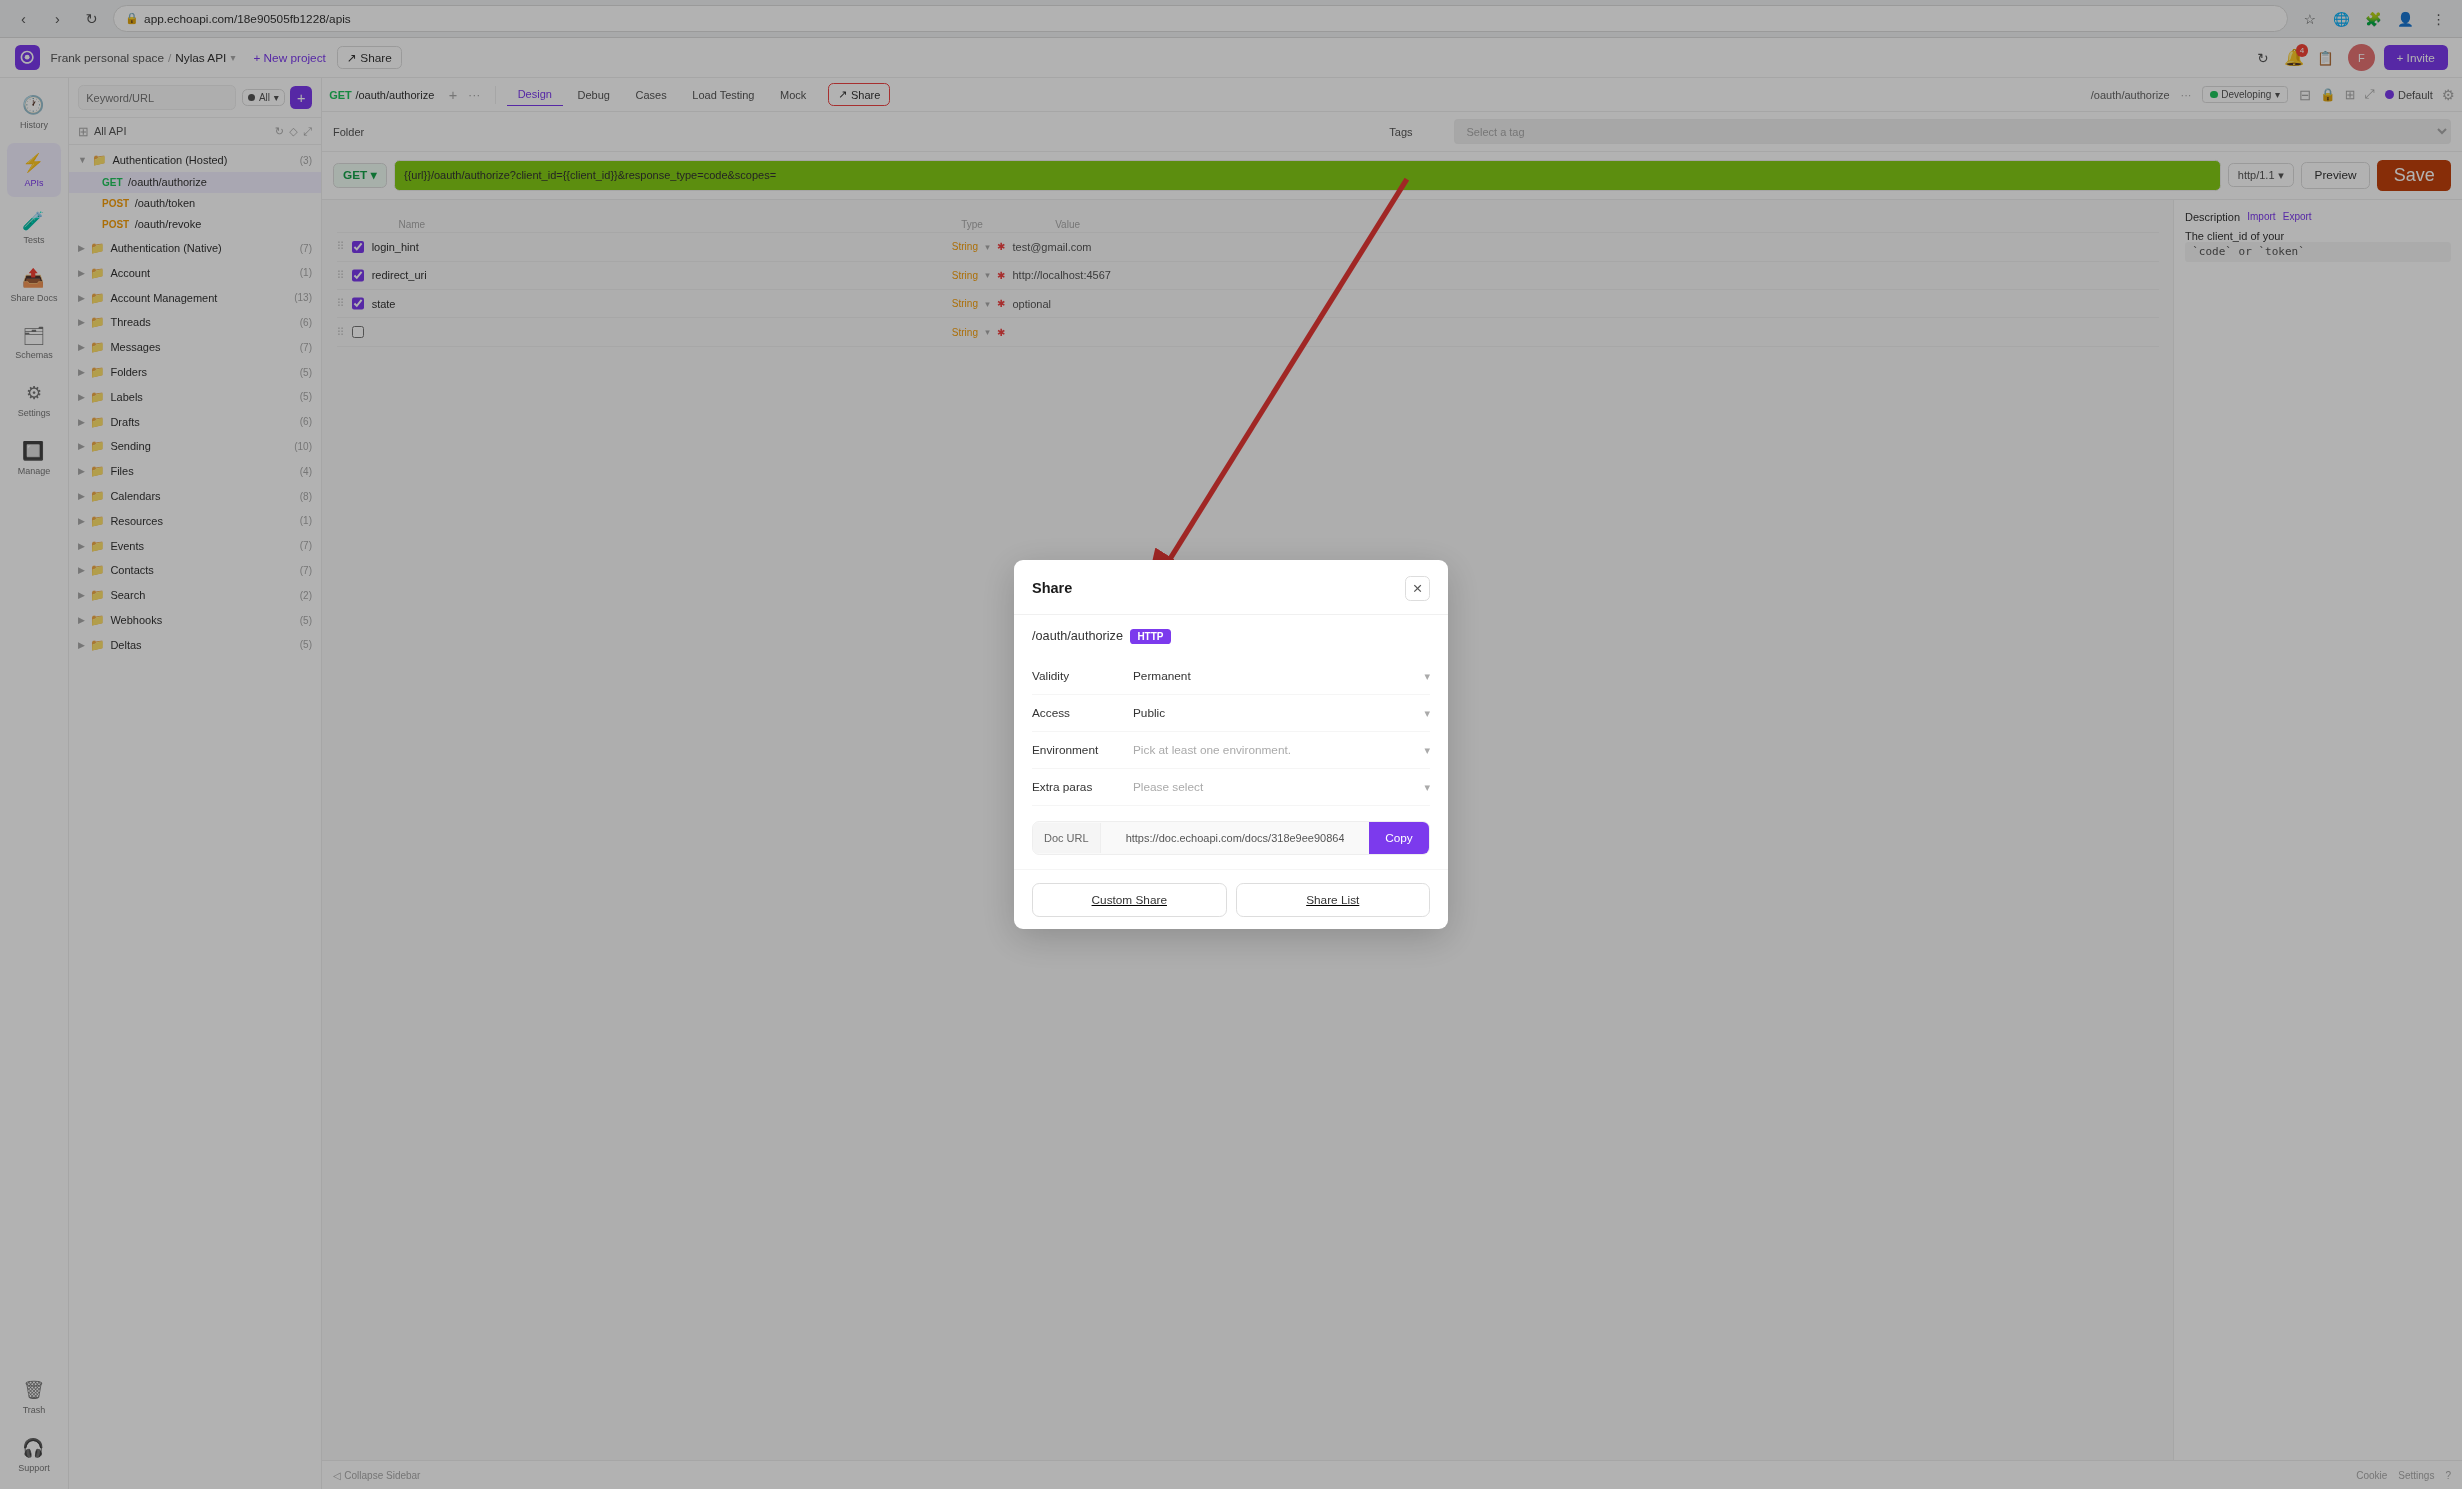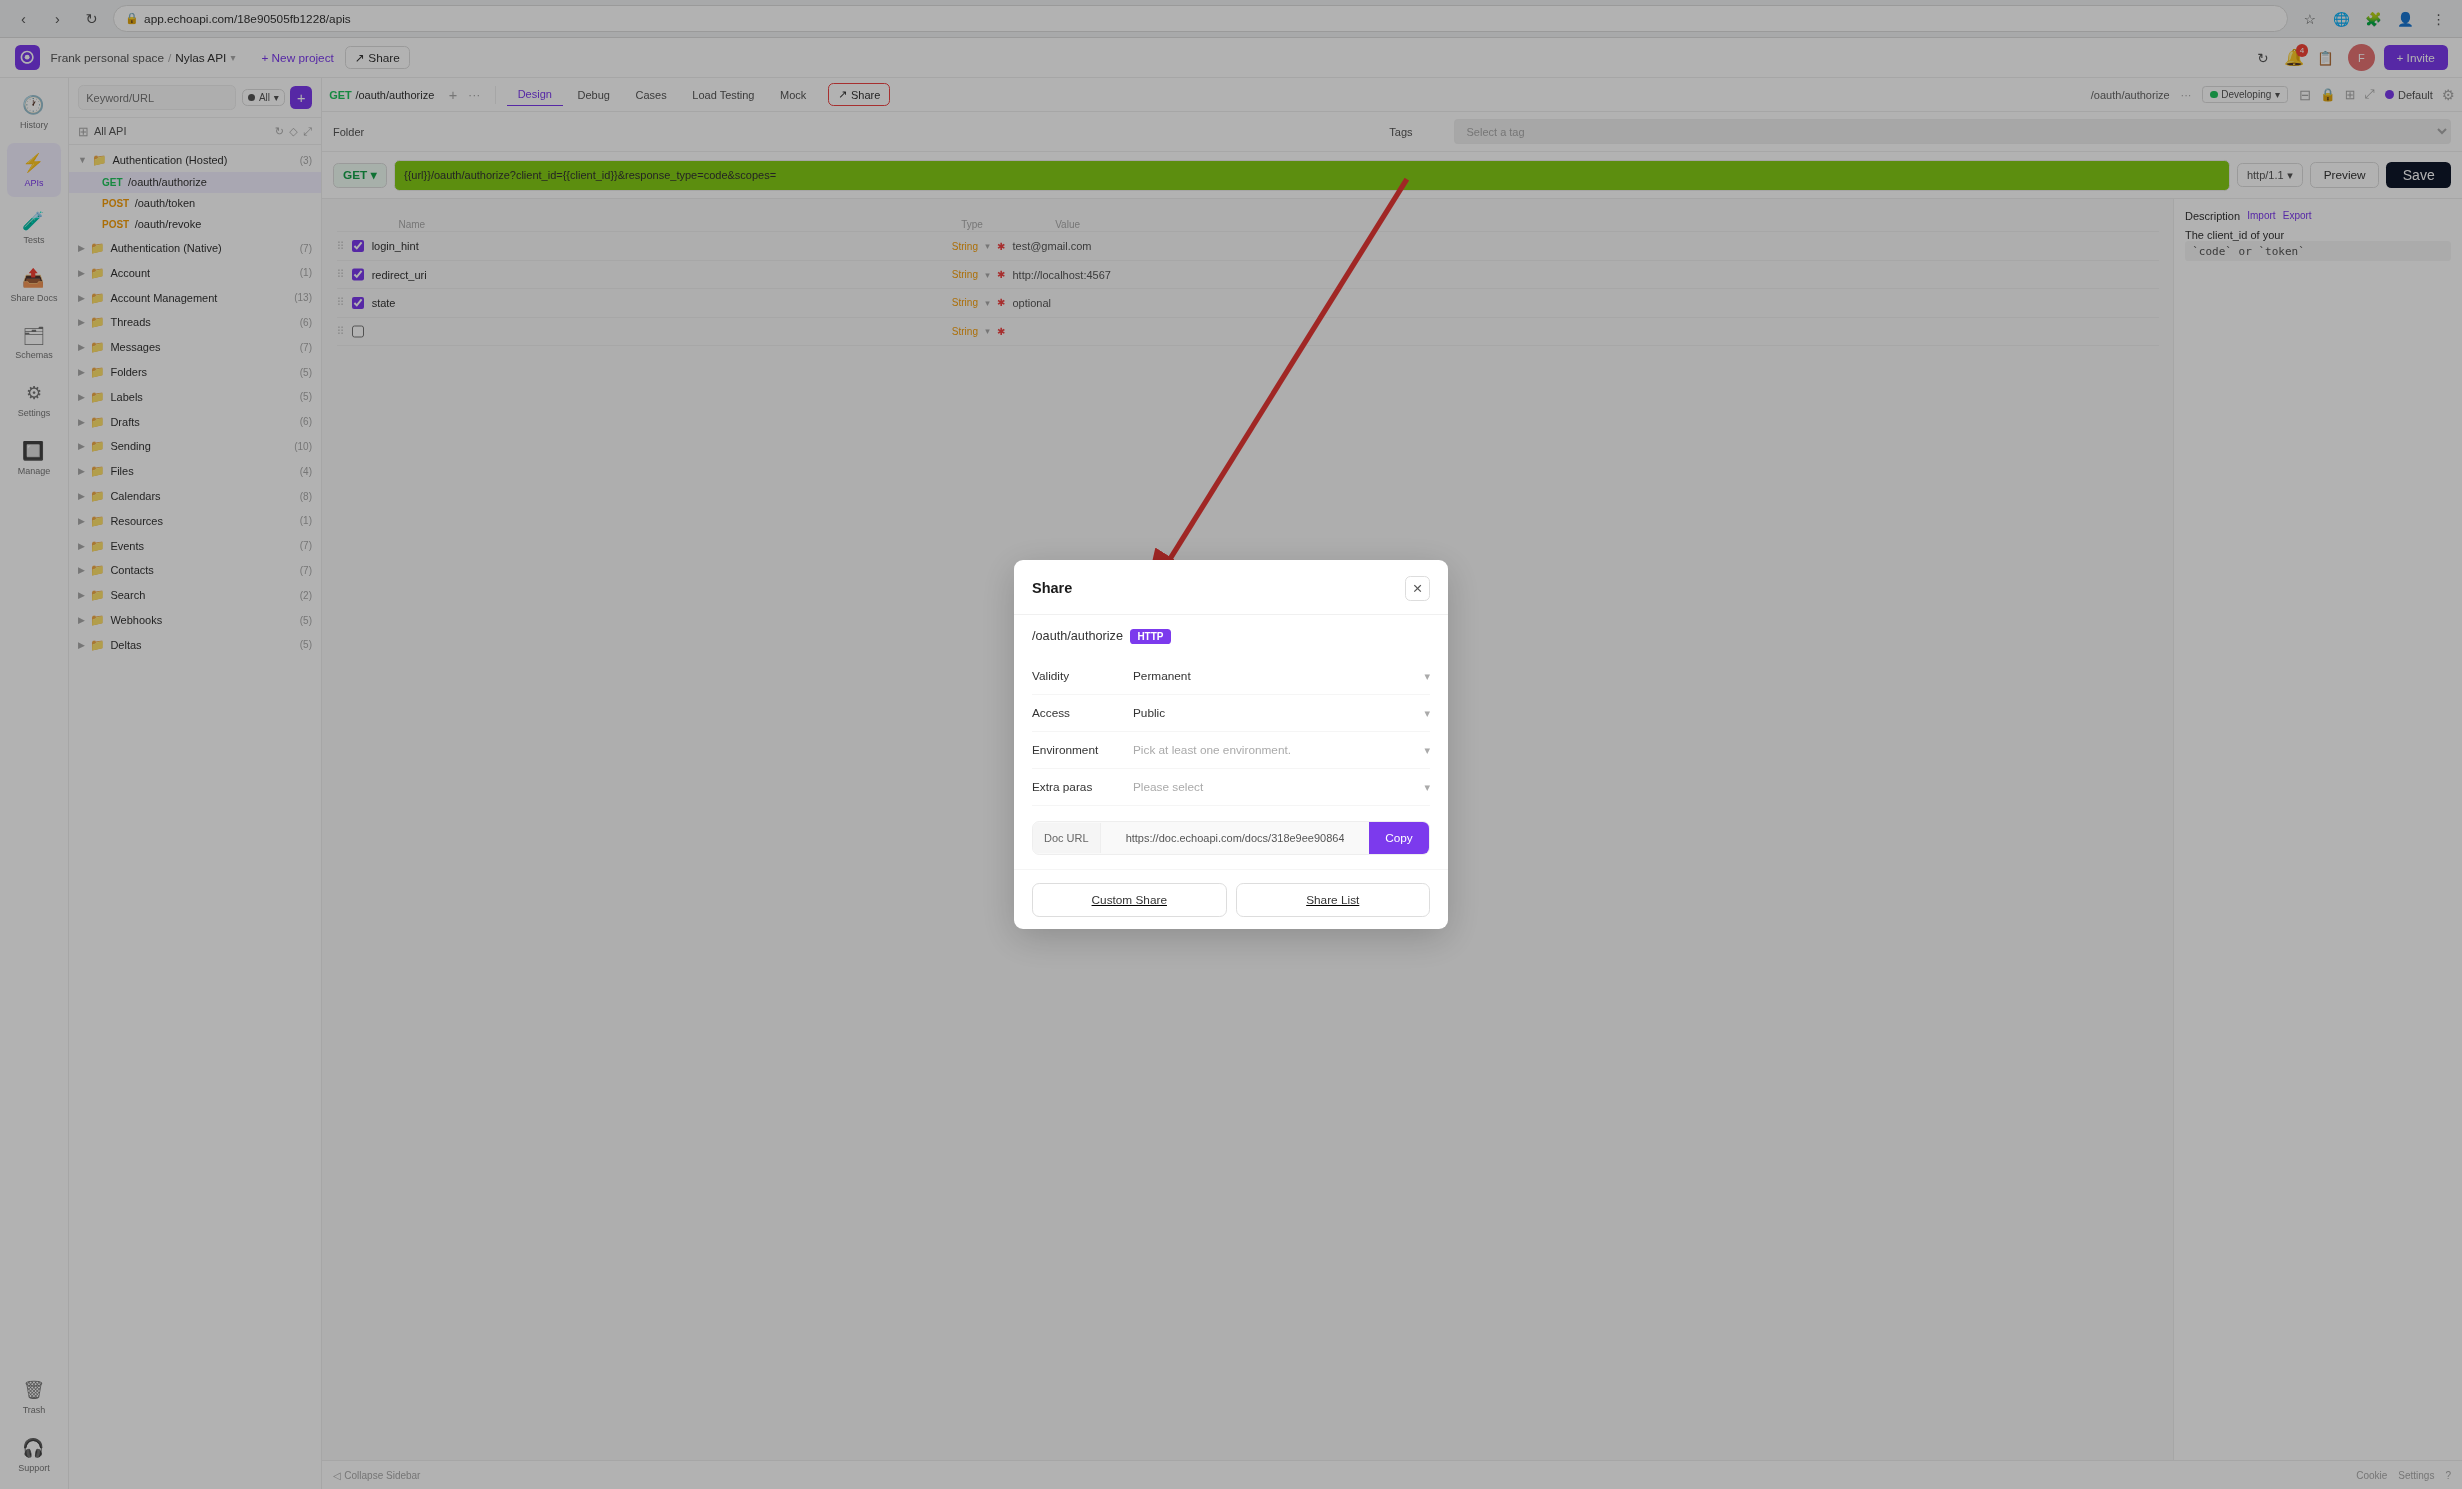--- a/index.html
+++ b/index.html
@@ -73,21 +73,21 @@
       display: flex; align-items: center; justify-content: center;
       color: white; font-size: 12.7px; font-weight: bold;
     }
     .breadcrumb {
       display: flex; align-items: center; gap: 4px;
       font-size: 11.8px; color: #555;
     }
     .breadcrumb-sep { color: #aaa; }
     .breadcrumb-current { font-weight: 500; color: #333; }
     .new-project-btn {
-      margin-left: 15px;
+      margin-left: 7px;
       background: transparent;
       border: none;
       color: #7c3aed;
       font-size: 11.8px;
       cursor: pointer;
       display: flex; align-items: center; gap: 3.6px;
     }
     .share-btn-top {
       background: transparent;
       border: 0.9px solid #ddd;
@@ -349,25 +349,25 @@
       padding: 5.4px 12.7px;
       border: 0.9px solid #ddd;
       border-radius: 5.4px;
       font-size: 11.8px;
       cursor: pointer;
       background: white;
       color: #333;
     }
     .save-btn {
       padding: 5.4px 16.3px;
-      background: #0f172a;
+      background: #c2410c;
       color: white;
       border: none;
       border-radius: 5.4px;
-      font-size: 14px;
+      font-size: 18px;
       cursor: pointer;
     }
 
     
     .content-area {
       flex: 1;
       display: flex;
       overflow: hidden;
     }
 

